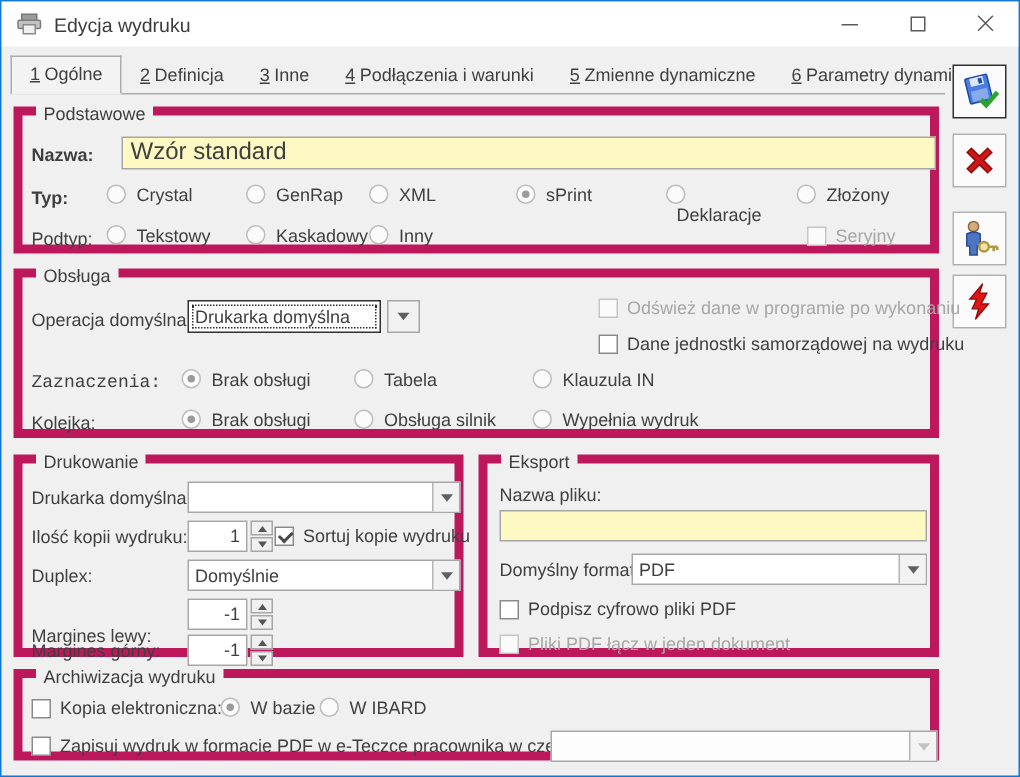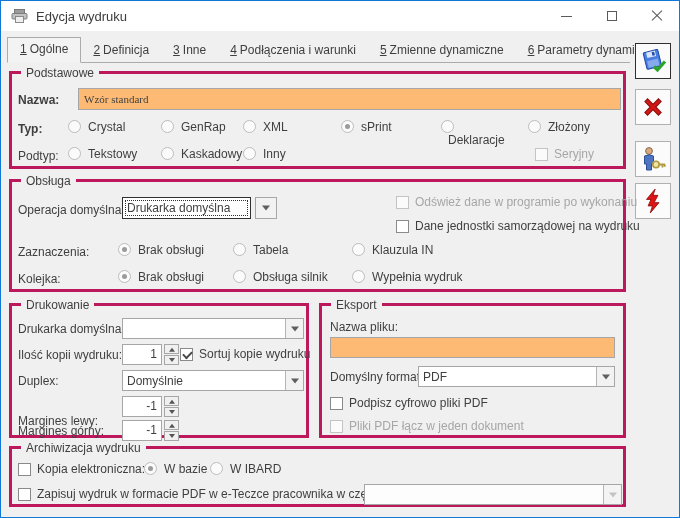--- a/index.html
+++ b/index.html
@@ -31,29 +31,29 @@
   .tab.active { background:#f3f3f3; border:1px solid #ababab; border-bottom:1px solid #f0f0f0;
                 margin-bottom:-1px; padding-bottom:6px; }
   .tab-num { text-decoration:underline; margin-right:3px; }
 
   
   .tool-btn { position:absolute; left:634px; width:36px; height:36px; background:#fbfbfb;
               border:1px solid #b0b0b0; display:flex; align-items:center; justify-content:center; }
   .tool-btn.focused { border:1px solid #2f2f2f; }
 
   
-  .group { position:absolute; border:3px solid #be185d; }
+  .group { position:absolute; border:6px solid #be185d; }
   .group > .gtitle { position:absolute; top:-8px; left:9px; background:#f0f0f0; padding:0 5px;
                      color:#3f3f3f; white-space:nowrap; }
 
   .lbl { position:absolute; white-space:nowrap; color:#3f3f3f; }
   .lbl.b { font-weight:bold; }
 
-  .txtinput { position:absolute; height:22px; background:#fdba74; border:1px solid #a6a6a6;
-              padding:0 5px; font-family:Liberation Serif, serif; font-size:11px; color:#3f3f3f; }
+  .txtinput { position:absolute; height:22px; background:#fef9c3; border:1px solid #a6a6a6;
+              padding:0 5px; font-family:Liberation Sans, sans-serif; font-size:16px; color:#3f3f3f; }
 
   
   .combo { position:absolute; height:21px; background:#fff; border:1px solid #a6a6a6; }
   .combo .val { position:absolute; left:4px; top:50%; transform:translateY(-50%); white-space:nowrap; color:#3f3f3f; }
   .combo .btn { position:absolute; right:0; top:0; bottom:0; width:18px; background:#f2f2f2;
                 border-left:1px solid #b5b5b5; }
   .arrow-down { position:absolute; left:50%; top:50%; transform:translate(-50%,-28%);
                 width:0; height:0; border:4px solid transparent; border-top:5px solid #5f5f5f; }
   .combo.focused { border:1px solid #303030; outline:1px dotted #303030; outline-offset:-4px; height:22px; }
   .combo.disabled { background:#fdfdfd; }
@@ -212,21 +212,21 @@
         <span class="arrow-down"></span>
       </div>
     <span class="check disabled" style="left:384px; top:13px;">
         <span class="cb"></span>
         <span class="clbl">Odśwież dane w programie po wykonaniu</span>
       </span>
     <span class="check" style="left:384px; top:37px;">
         <span class="cb"></span>
         <span class="clbl">Dane jednostki samorządowej na wydruku</span>
       </span>
-    <span class="lbl" style="left:6px; top:63px;">Zaznaczenia:</span>
+    <span class="lbl" style="left:6px; top:63px;font-family:Liberation Mono, monospace;">Zaznaczenia:</span>
     <span class="radio sel" style="left:106px; top:61px;">
         <span class="rb"></span>
         <span class="rlbl">Brak obsługi</span>
       </span>
     <span class="radio" style="left:221px; top:61px;">
         <span class="rb"></span>
         <span class="rlbl">Tabela</span>
       </span>
     <span class="radio" style="left:340px; top:61px;">
         <span class="rb"></span>

